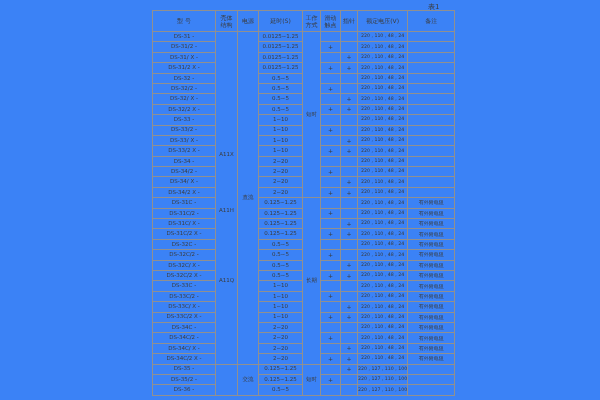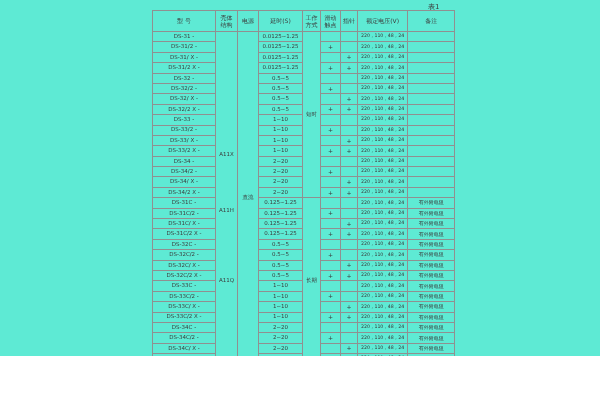--- a/index.html
+++ b/index.html
@@ -1,17 +1,17 @@
 <!DOCTYPE html>
 <html><head>
 <meta charset="utf-8">
 <style>
   html,body{margin:0;padding:0;background:#ffffff;}
   .page{
-    position:relative;width:600px;height:356px;background:#5eead4;
+    position:relative;width:600px;height:400px;background:#3b82f6;
     font-family:"DejaVu Sans","Liberation Sans",sans-serif;color:#3b3b3b;overflow:hidden;
   }
   .caption{
     position:absolute;top:2px;left:428px;font-size:7px;color:#3b3b3b;
   }
   table.spec{
     position:absolute;left:152px;top:10px;
     border-collapse:collapse;table-layout:fixed;
     border:1px solid #6f6f6f;
   }

